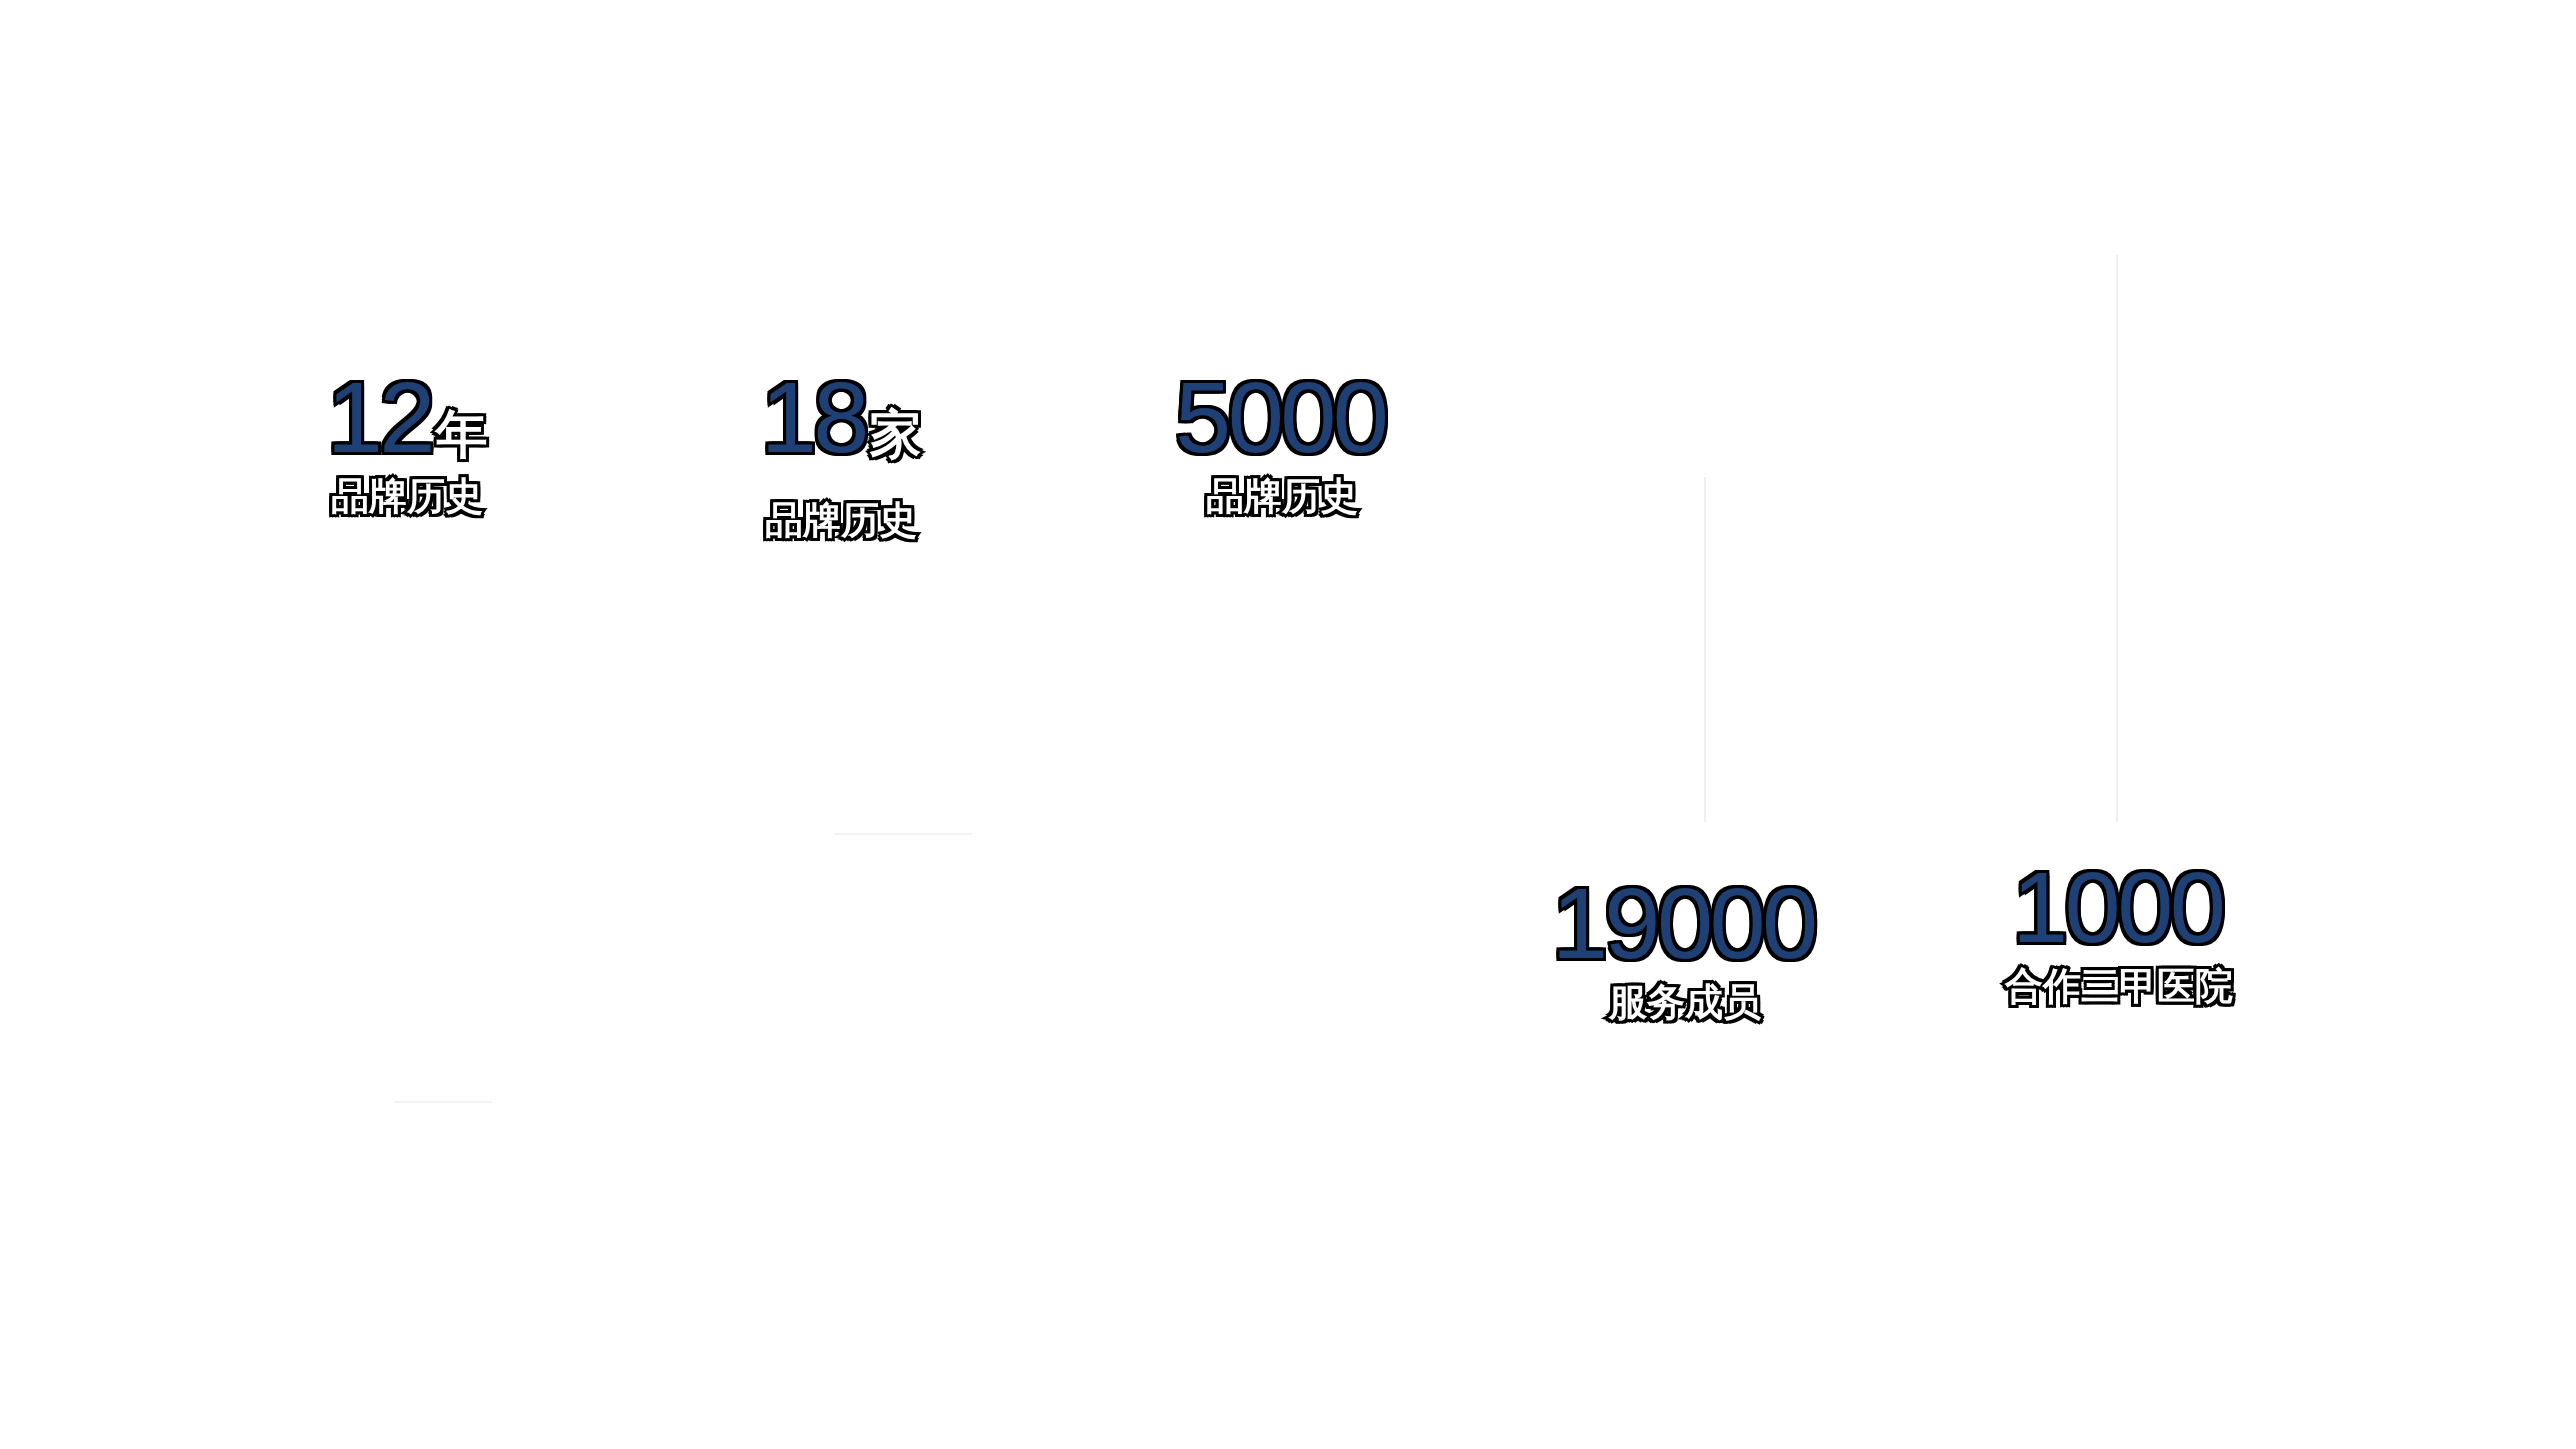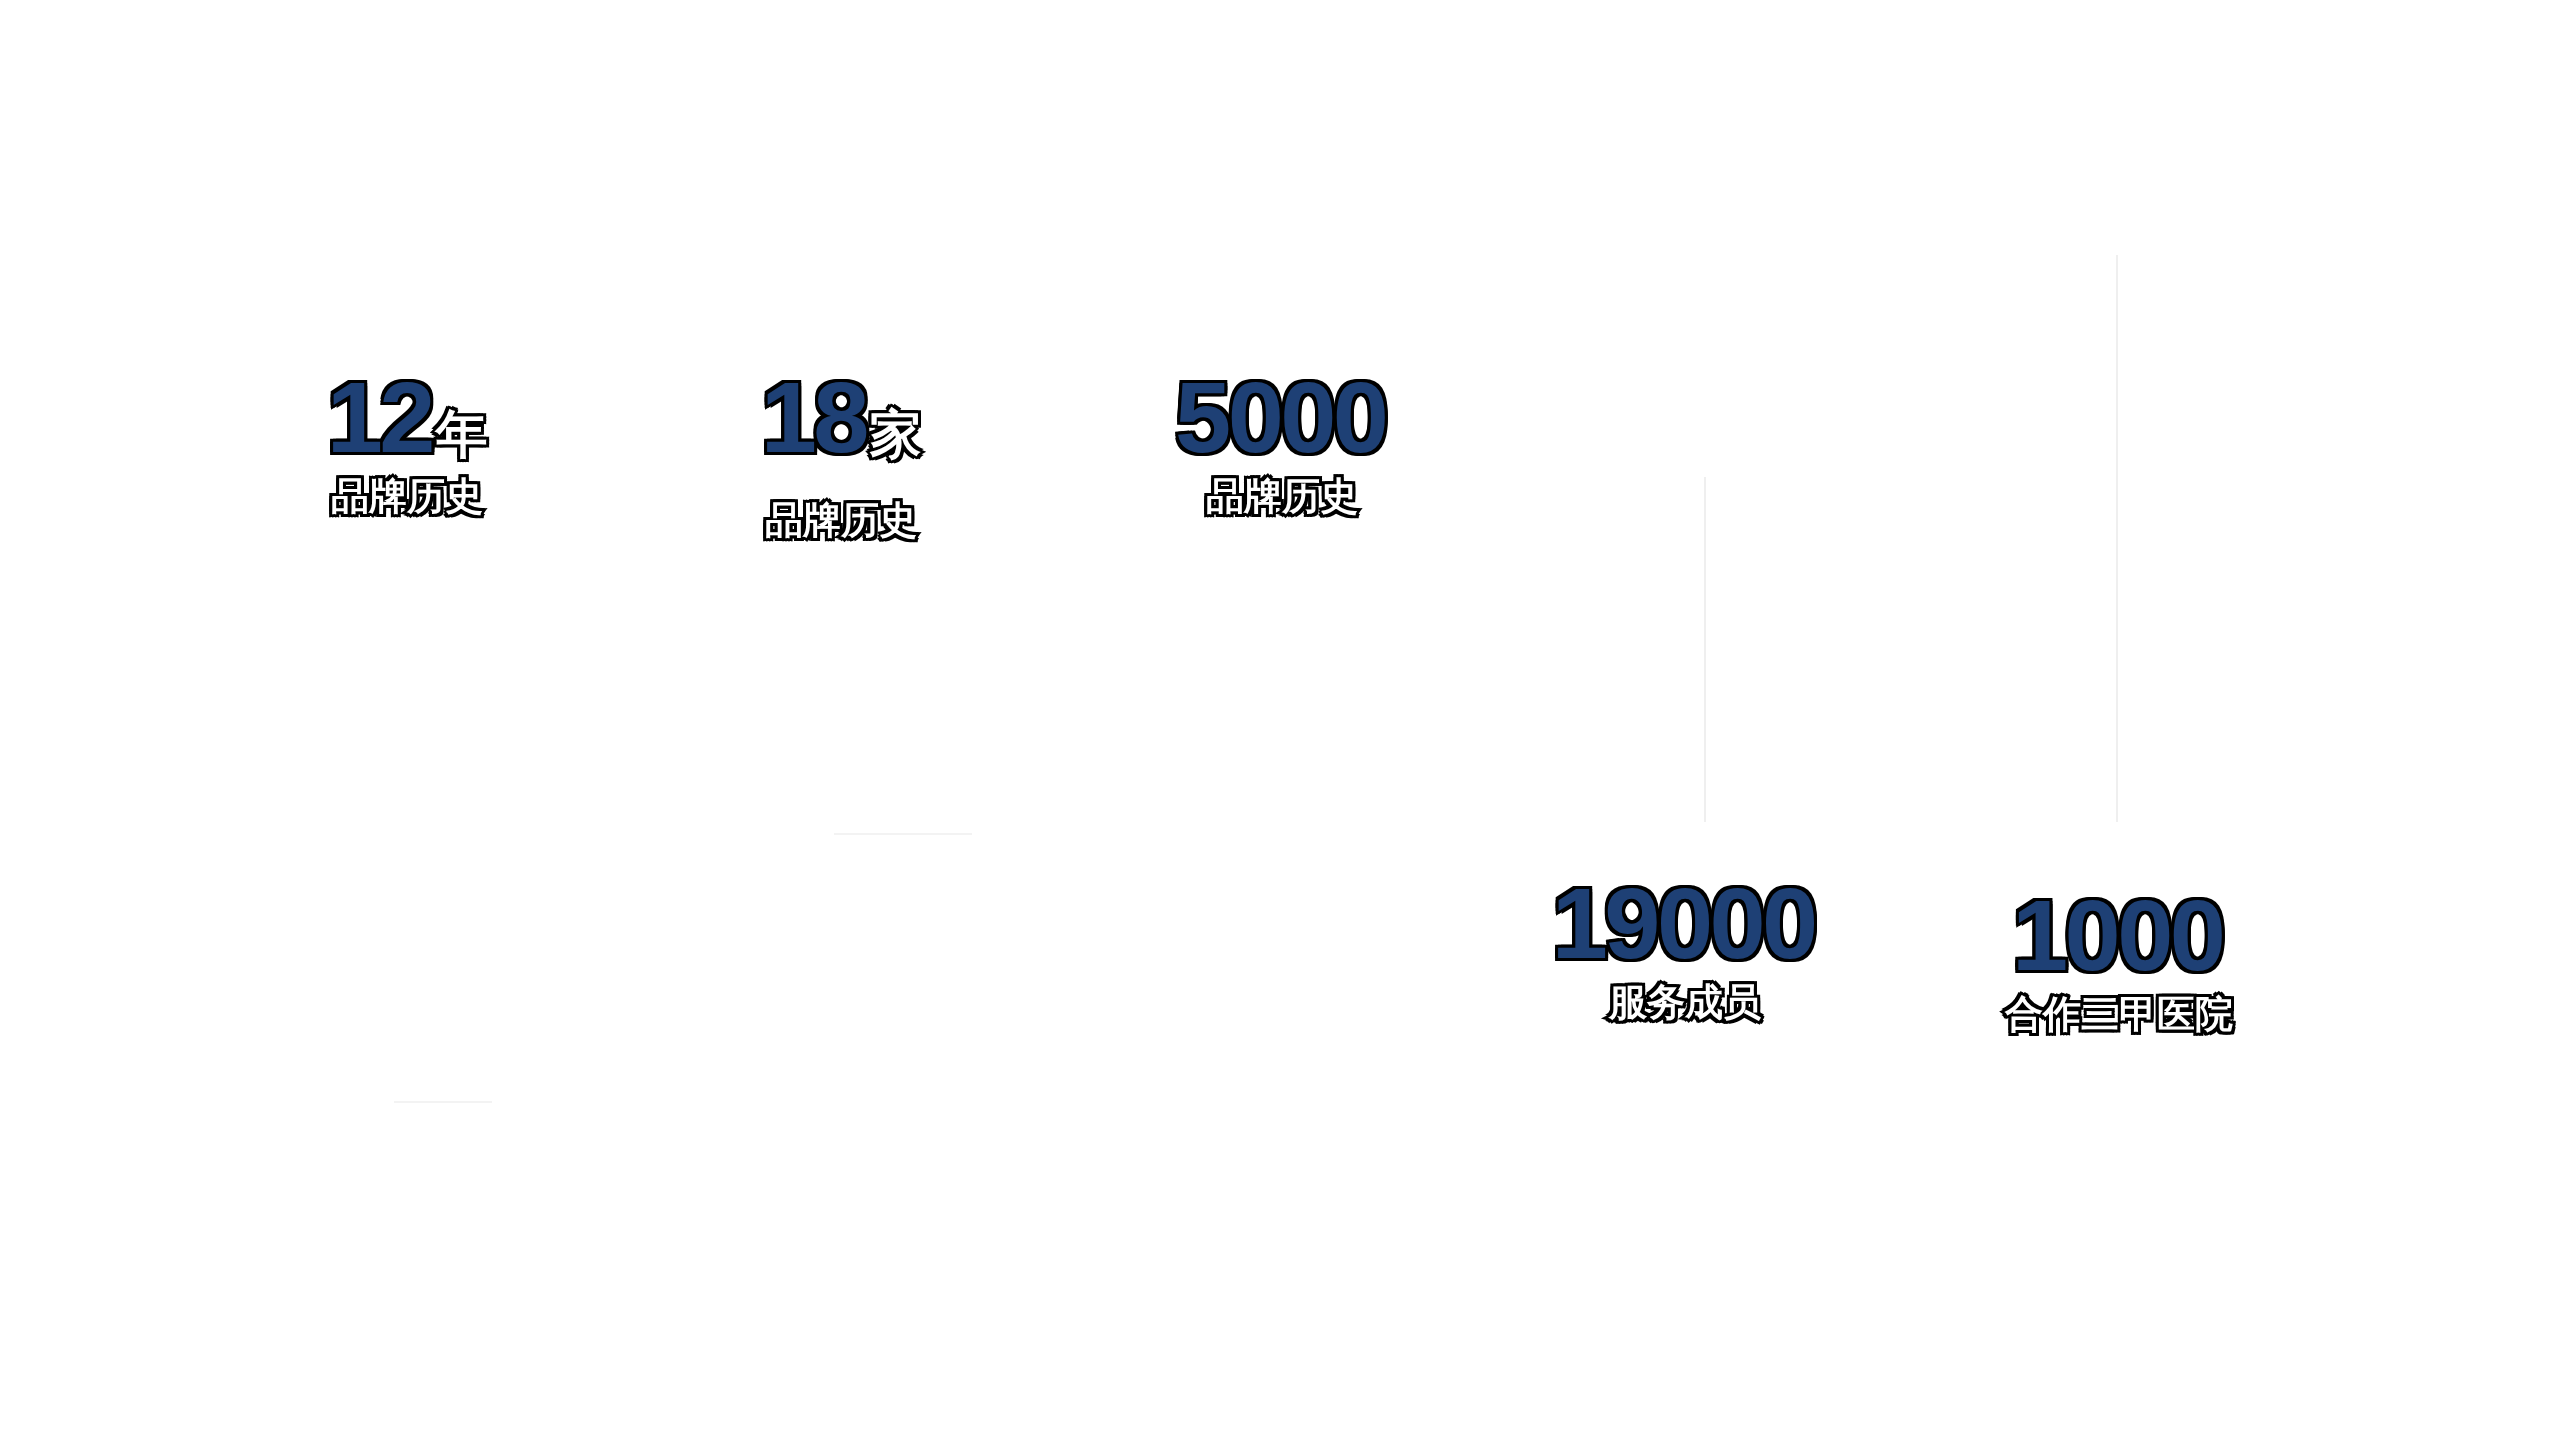--- a/index.html
+++ b/index.html
@@ -32,21 +32,21 @@
     transform: translateX(-50%);
   }
   .number-row {
     display: flex;
     align-items: baseline;
     line-height: 1;
     white-space: nowrap;
   }
   .value {
     font-size: 101px;
-    font-weight: 700;
+    font-weight: 400;
     letter-spacing: -3.6px;
     line-height: 1;
     color: var(--number);
     -webkit-text-stroke: 5.3px var(--outline);
     paint-order: stroke fill;
     text-shadow:
       -3px -3px 0 var(--outline),  3px -3px 0 var(--outline),
       -3px  3px 0 var(--outline),  3px  3px 0 var(--outline),
       -3px  0   0 var(--outline),  3px  0   0 var(--outline),
        0   -3px 0 var(--outline),  0    3px 0 var(--outline);
@@ -79,21 +79,21 @@
       -3px  3px 0 var(--outline),  3px  3px 0 var(--outline),
       -3px  0   0 var(--outline),  3px  0   0 var(--outline),
        0   -3px 0 var(--outline),  0    3px 0 var(--outline);
   }
 
   
   .stat-1 { left: 407px;  top: 367px;  }
   .stat-2 { left: 841px; top: 367px; gap: 24px;  }
   .stat-3 { left: 1276px; top: 367px; margin-left: 6px;  }
   .stat-4 { left: 1685px; top: 873px; }
-  .stat-5 { left: 2119px; top: 885px; }
+  .stat-5 { left: 2119px; top: 857px; }
 
   
   .vline {
     position: absolute;
     width: 1.8px;
     background: #efefef;
   }
   .vline-1 { left: 1704px; top: 477px; height: 345px; }
   .vline-2 { left: 2116px; top: 255px; height: 567px; }
   .hline {

